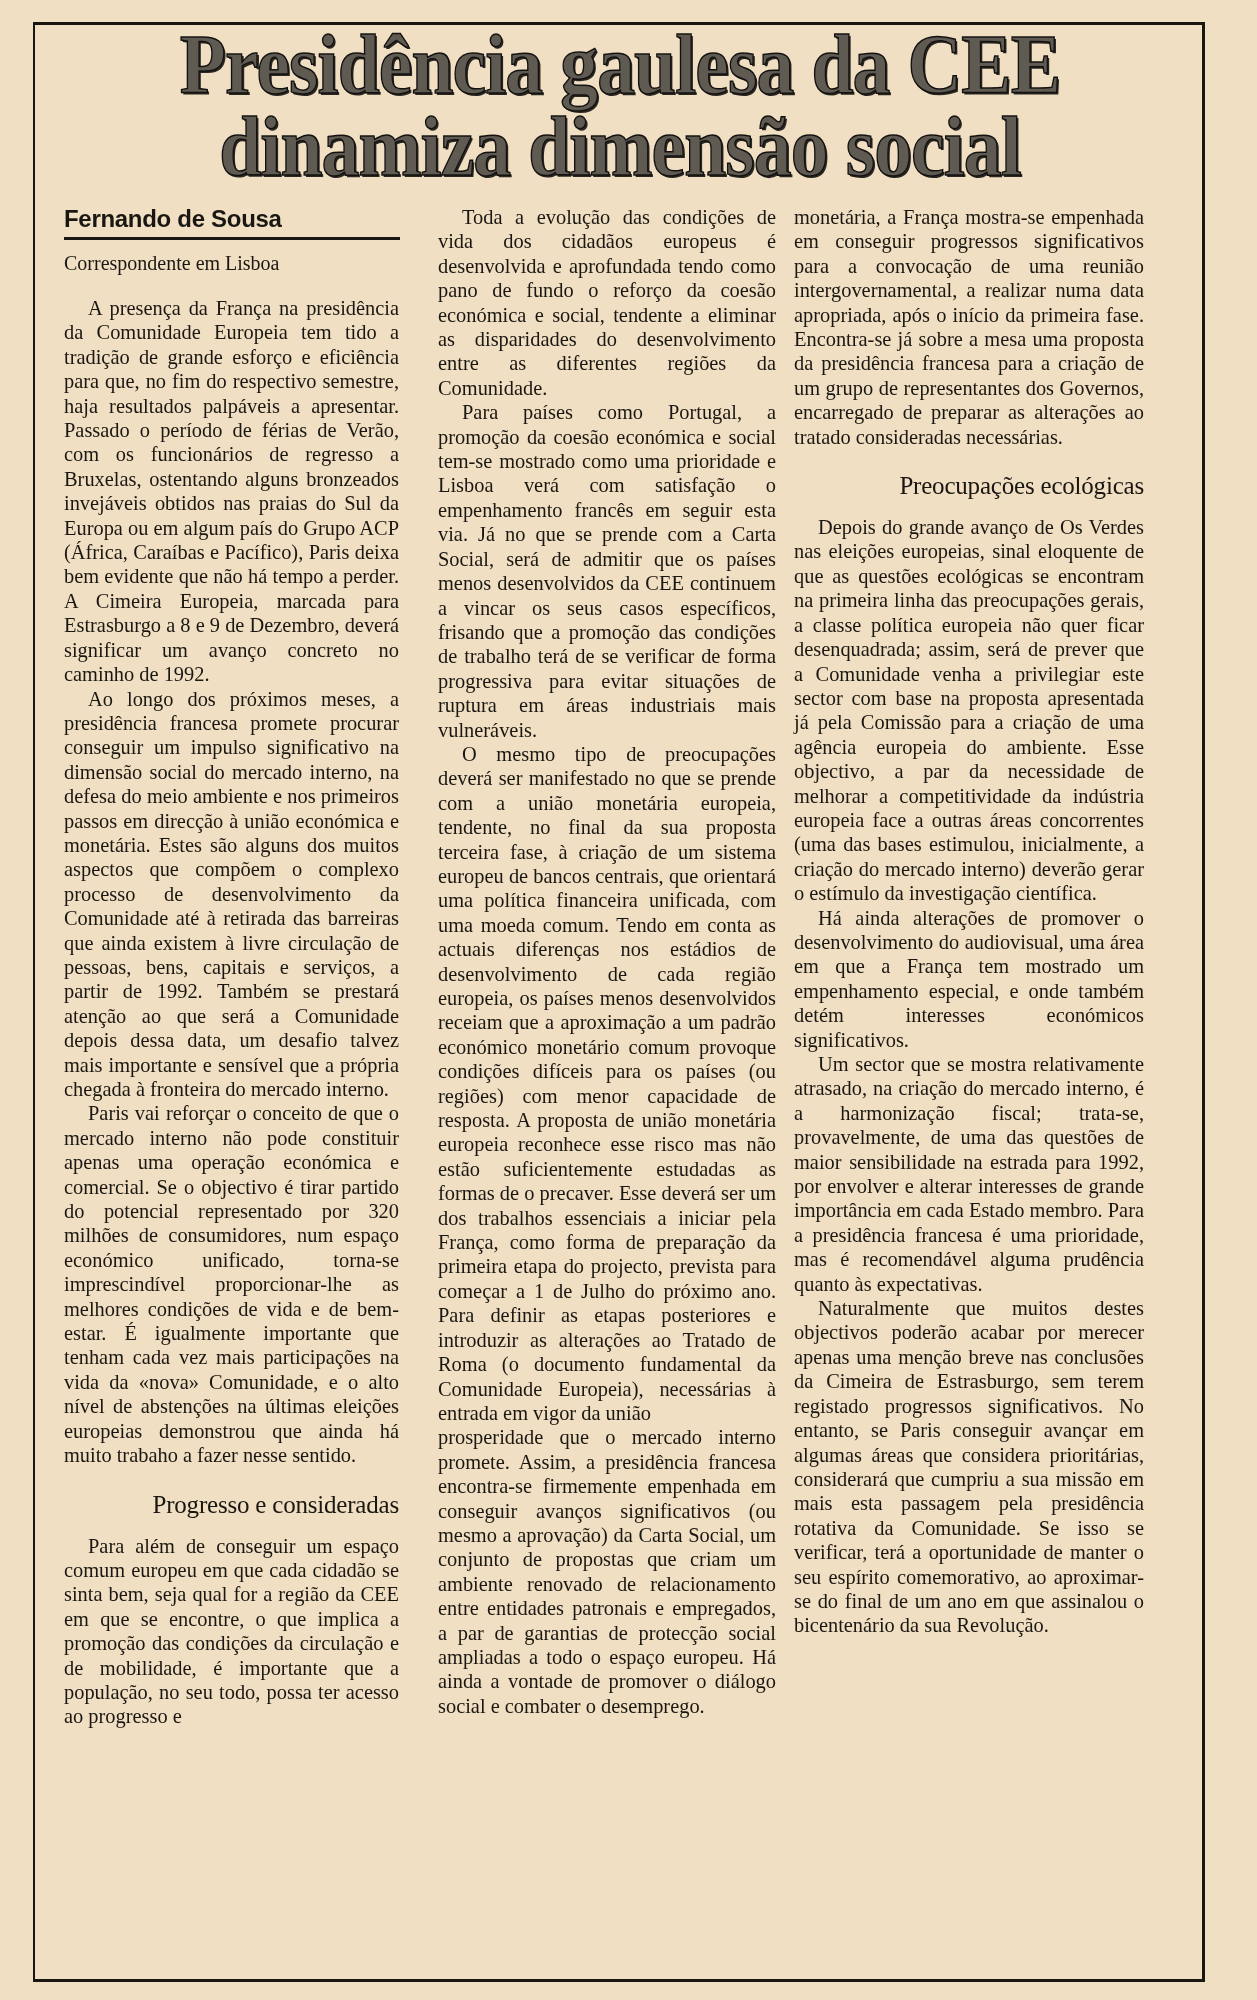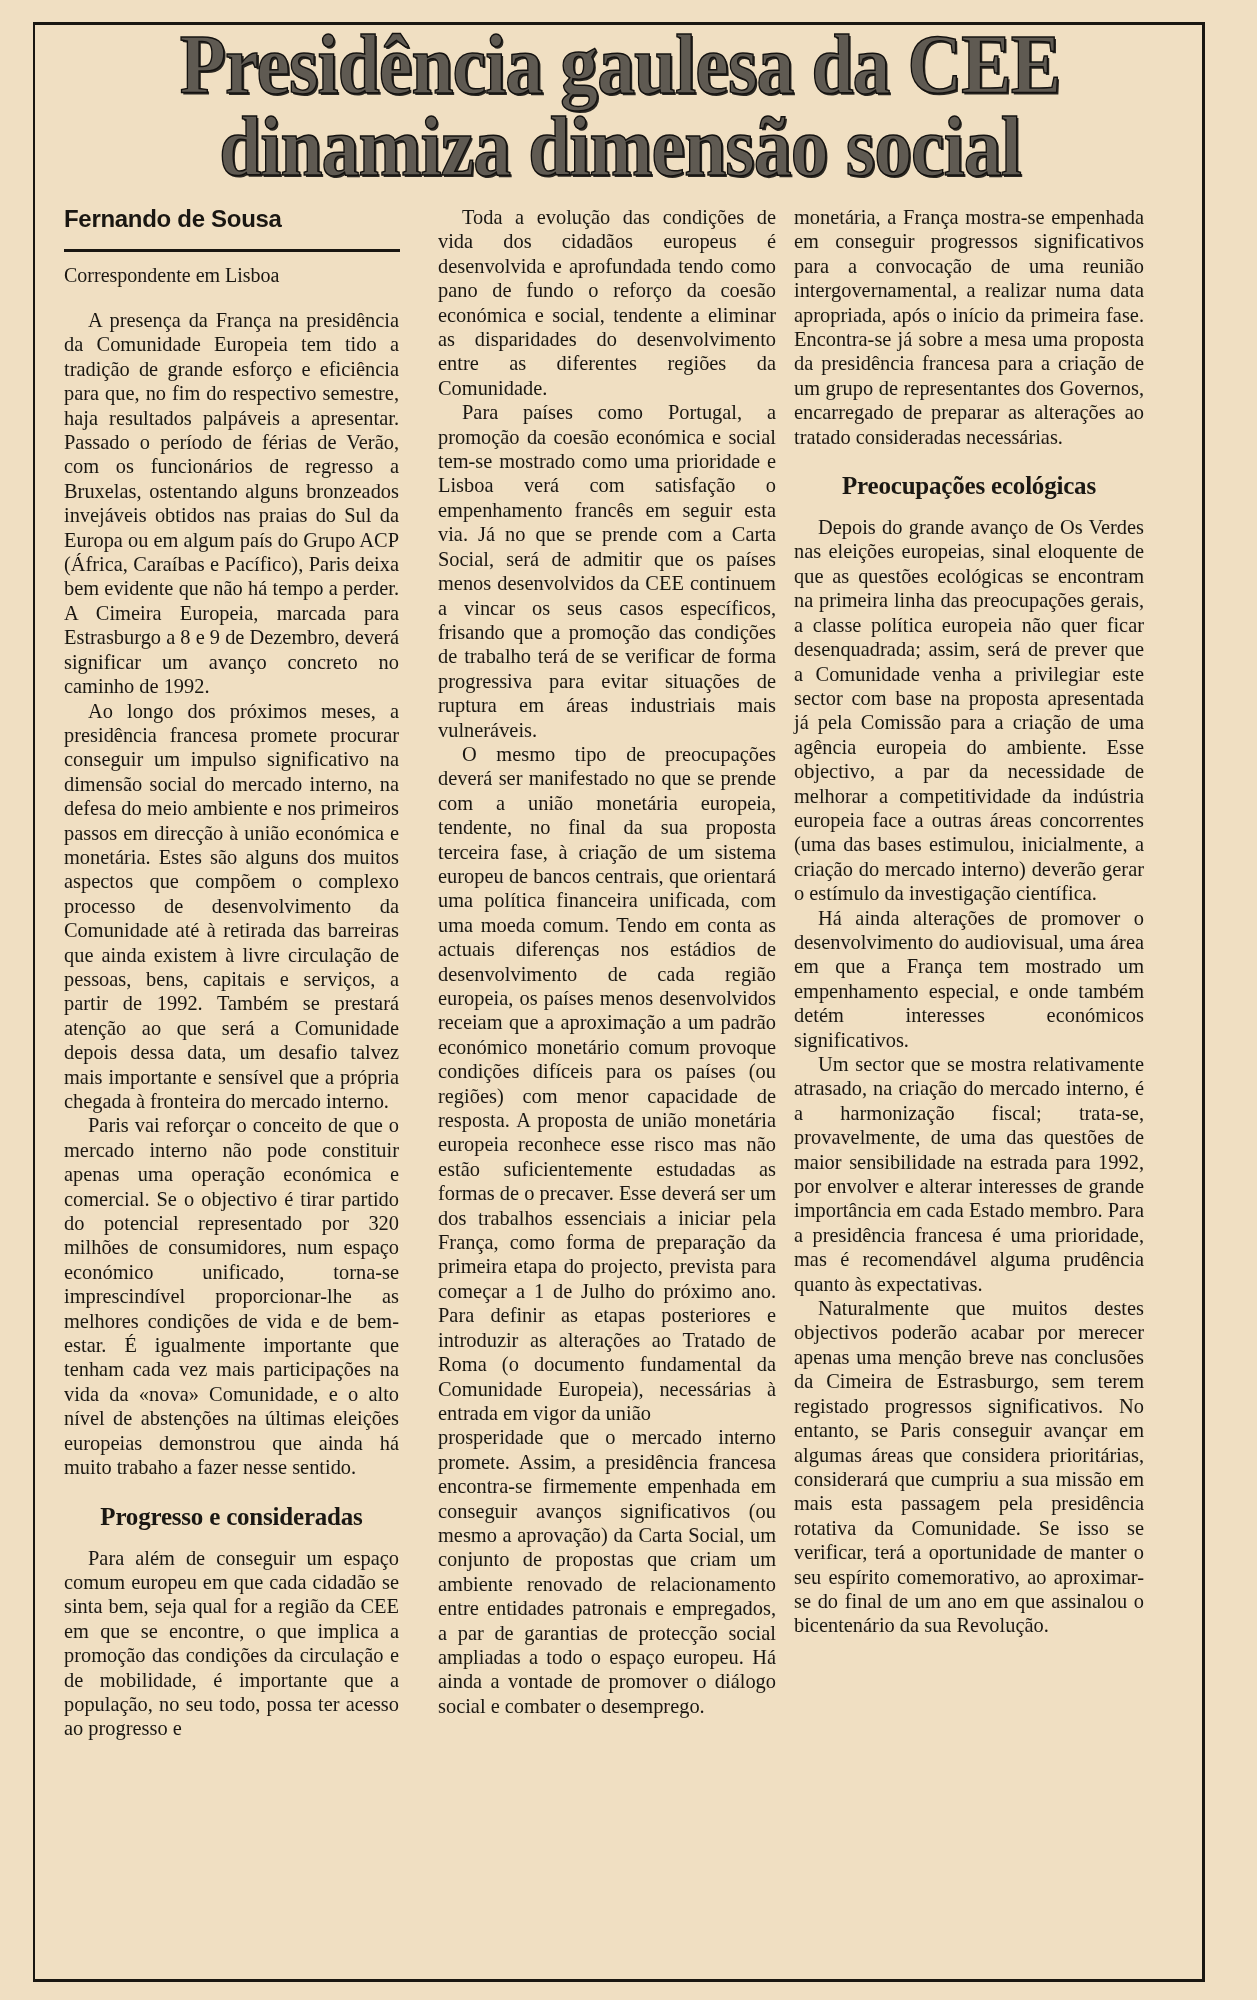--- a/index.html
+++ b/index.html
@@ -60,43 +60,43 @@
       hyphens: manual;
     }
     .col-1 { left: 0; }
     .col-2 { left: 374px; width: 338px; }
     .col-3 { left: 730px; width: 350px; }
     .byline {
       font-family: "Liberation Sans", "DejaVu Sans", sans-serif;
       font-weight: bold;
       font-size: 24px;
       line-height: 28px;
-      padding-bottom: 16px;
+      padding-bottom: 4px;
       border-bottom: 3px solid #1a1712;
       margin: 0 0 10px 0;
       width: 336px;
       letter-spacing: -0.3px;
     }
     .dateline {
       font-size: 20px;
       line-height: 26px;
       margin: 0 0 20px 0;
       text-align: left;
     }
     .para {
       margin: 0;
       text-indent: 24px;
     }
     .para.noindent { text-indent: 0; }
     .subhead {
-      font-weight: bold;
+      font-weight: normal;
       font-size: 25px;
       line-height: 30px;
       margin: 22px 0 14px 0;
-      text-align: center;
+      text-align: right;
       letter-spacing: -0.2px;
     }
   </style>
 </head>
 <body>
 
 <div class="frame"></div>
 
 <h1 class="headline">
   <span class="line">Presidência gaulesa da CEE</span>

